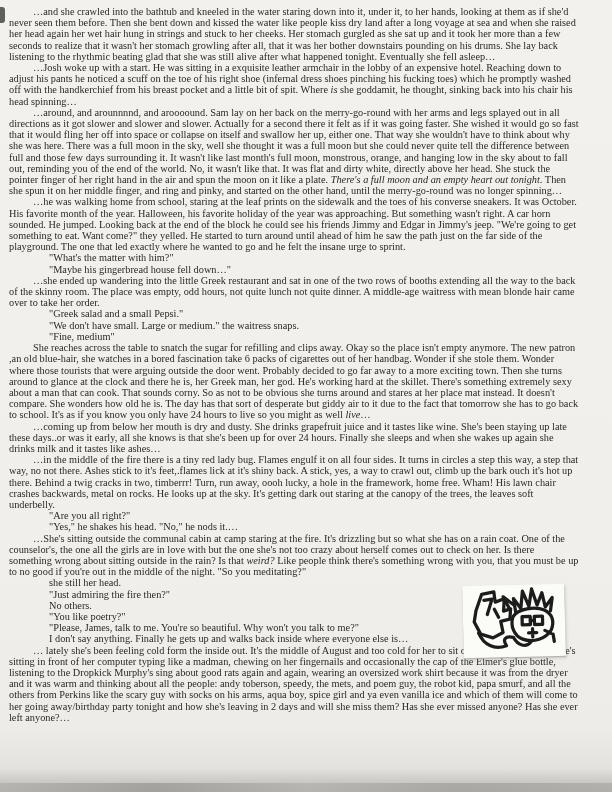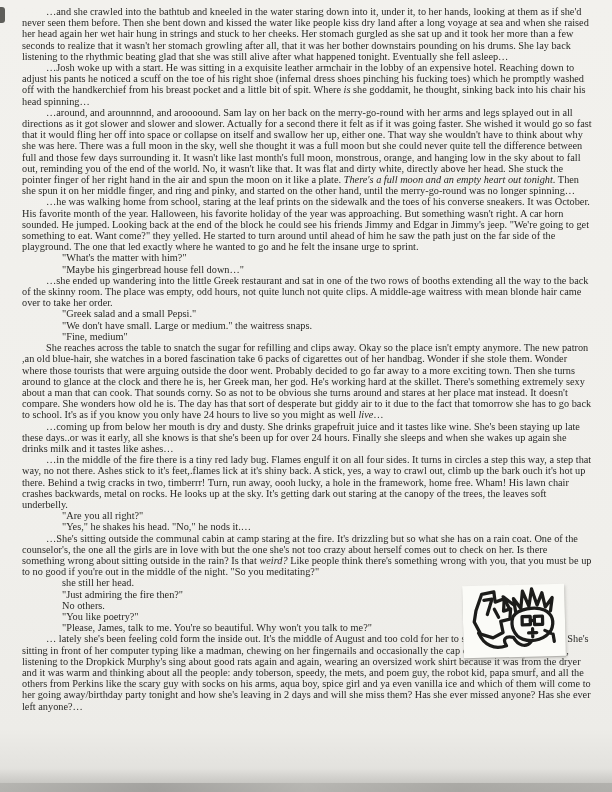--- a/index.html
+++ b/index.html
@@ -5,21 +5,21 @@
   html,body { margin:0; padding:0; }
   .page {
     position:relative;
     width:612px; height:792px;
     background:linear-gradient(180deg,#f2f1ed 0%,#f0efeb 70%,#edece8 92%,#e3e2de 97%,#c6c5c1 99%,#a9a8a5 100%);
     overflow:hidden;
     font-family:"Liberation Serif", serif;
     color:#292926;
   }
   .text-block {
-    position:absolute; left:22px; top:6px; width:570px;
+    position:absolute; left:9px; top:6px; width:570px;
     font-size:10.3px; line-height:11.2px;
     text-align:left;
   }
   .text-block p { margin:0; }
   p.indent { text-indent:24px; }
   p.dialogue { margin-left:40px; }
   .it { font-style:italic; }
   .doodle-patch {
     position:absolute; left:463px; top:585px; width:102px; height:72px;
     background:#fbfbf7;
@@ -42,35 +42,36 @@
 
 <div class="page">
 
   <div class="text-block">
       <p class="indent"><span>…and she crawled into the bathtub and kneeled in the water staring down into it, under it, to her hands, looking at them as if she'd never seen them before.  Then she bent down and kissed the water like people kiss dry land after a long voyage at sea and when she raised her head again her wet hair hung in strings and stuck to her cheeks.  Her stomach gurgled as she sat up and it took her more than a few seconds to realize that it wasn't her stomach growling after all, that it was her bother downstairs pounding on his drums. She lay back listening to the rhythmic beating glad that she was still alive after what happened tonight.  Eventually she fell asleep…</span></p>
       <p class="indent"><span>…Josh woke up with a start.  He was sitting in a exquisite leather armchair in the lobby of an expensive hotel.  Reaching down to adjust his pants he noticed a scuff on the toe of his right shoe (infernal dress shoes pinching his fucking toes) which he promptly washed off with the handkerchief from his breast pocket and a little bit of spit.  Where </span><span class="it">is</span><span> she goddamit, he thought, sinking back into his chair his head spinning…</span></p>
       <p class="indent"><span>…around, and arounnnnd, and aroooound.  Sam lay on her back on the merry-go-round with her arms and legs splayed out in all directions as it got slower and slower and slower.  Actually for a second there it felt as if it was going faster.  She wished it would go so fast that it would fling her off into space or collapse on itself and swallow her up, either one.  That way she wouldn't have to think about why she was here.  There was a full moon in the sky, well she thought it was a full moon but she could never quite tell the difference between full and those few days surrounding it.  It wasn't like last month's full moon,  monstrous, orange, and hanging low in the sky about to fall out, reminding you of the end of the world.  No, it wasn't like that. It was flat and dirty white, directly above her head. She stuck the pointer finger of her right hand in the air and spun the moon on it like a plate.  </span><span class="it">There's a full moon and an empty heart out tonight.</span><span>  Then she spun it on her middle finger, and ring and pinky, and started on the other hand, until the merry-go-round was no longer spinning…</span></p>
       <p class="indent"><span>…he was walking home from school,  staring at the leaf prints on the sidewalk and the toes of his converse sneakers.  It was October.  His favorite month of the year.  Halloween, his favorite holiday of the year was approaching.  But something wasn't right.  A car horn sounded. He jumped.  Looking back at the end of the block he could see his friends Jimmy and Edgar in Jimmy's jeep.  "We're going to get something to eat. Want come?" they yelled.  He started to turn around until ahead of him he saw the path just on the far side of the playground. The one that led exactly where he wanted to go and he felt the insane urge to sprint.</span></p>
       <p class="dialogue"><span>"What's the matter with him?"</span></p>
       <p class="dialogue"><span>"Maybe his gingerbread house fell down…"</span></p>
-      <p class="indent"><span>…she ended up wandering into the little Greek restaurant and sat in one of the two rows of booths extending all the way to the back of the skinny room.  The place was empty, odd hours, not quite lunch not quite clips.  A middle-age waitress with mean blonde hair came over to take her order.</span></p>
+      <p class="indent"><span>…she ended up wandering into the little Greek restaurant and sat in one of the two rows of booths extending all the way to the back of the skinny room.  The place was empty, odd hours, not quite lunch not quite dinner.  A middle-age waitress with mean blonde hair came over to take her order.</span></p>
       <p class="dialogue"><span>"Greek salad and a small Pepsi."</span></p>
       <p class="dialogue"><span>"We don't have small.  Large or medium." the waitress snaps.</span></p>
       <p class="dialogue"><span>"Fine, medium"</span></p>
       <p class="indent"><span>She reaches across the table to snatch the sugar for refilling and clips away. Okay so the place isn't empty anymore. The new patron ,an old blue-hair, she watches in a bored fascination take 6 packs of cigarettes out of her handbag. Wonder if she stole them.  Wonder where those  tourists that were arguing outside the door went.  Probably decided to go far away to a more exciting town.  Then she turns around to glance at the clock and there he is, her Greek man, her god.  He's working hard at the skillet.  There's something extremely sexy about a man that can cook.  That sounds corny.  So as not to be obvious she turns around and stares at her place mat instead.  It doesn't compare.  She wonders how old he is.  The day has that sort of desperate but giddy air to it due to the fact that tomorrow she has to go back to school.  It's as if you know you only have 24 hours to live so you might as well </span><span class="it">live</span><span>…</span></p>
       <p class="indent"><span>…coming up from below her mouth is dry and dusty.  She drinks grapefruit juice and it tastes like wine.  She's been staying up late these days..or was it early, all she knows is that she's been up for over 24 hours. Finally she sleeps and when she wakes up again she drinks milk and it tastes like  ashes…</span></p>
       <p class="indent"><span>…in the middle of the fire there is a tiny red lady bug.  Flames engulf it on all four sides. It turns  in circles a step this way, a step that way, no not there. Ashes stick to it's feet,.flames lick at it's shiny back. A stick, yes, a way to crawl out, climb up the bark ouch it's hot up there.  Behind a twig cracks in two, timberrr!  Turn, run away, oooh lucky, a hole in the framework, home free. Wham! His lawn chair crashes backwards, metal on rocks. He looks up at the sky. It's getting dark out staring at the canopy of the trees, the leaves soft underbelly.</span></p>
       <p class="dialogue"><span>"Are you all right?"</span></p>
       <p class="dialogue"><span>"Yes," he shakes his head. "No,"  he nods it.…</span></p>
       <p class="indent"><span>…She's sitting outside the communal cabin at camp staring at the fire.  It's drizzling but so what she has on a rain coat.  One of the counselor's, the one all the girls are in love with but the one she's not too crazy about herself comes out to check on her. Is there something wrong about sitting outside in the rain? Is that </span><span class="it">weird?</span><span> Like people think there's something wrong with you, that you must be up to no good if you're out in the middle of the night.  "So you meditating?"</span></p>
       <p class="dialogue"><span>she still her head.</span></p>
       <p class="dialogue"><span>"Just admiring the fire then?"</span></p>
       <p class="dialogue"><span>No others.</span></p>
       <p class="dialogue"><span>"You like poetry?"</span></p>
       <p class="dialogue"><span>"Please, James, talk to me. You're so beautiful. Why won't you talk to me?"</span></p>
+      <p class="dialogue"><span>I don't say anything.  Finally he gets up and walks back inside where everyone else is…</span></p>
       <p class="indent"><span>… lately she's been feeling cold form the inside out.  It's the middle of August and too cold for her to sit outside, Is that weird? She's sitting in front of her computer typing like a madman, chewing on her fingernails and occasionally the cap of the Elmer's glue bottle, listening to the Dropkick Murphy's sing about good rats again and again, wearing an oversized work shirt because it was from the dryer and it was warm and thinking about all the people: andy toberson, speedy, the mets, and poem guy, the robot kid, papa smurf, and all the others from Perkins like the scary guy with socks on  his arms,  aqua boy,  spice girl and ya even vanilla ice and which of them will come to her going away/birthday party tonight and how she's leaving in 2 days and will she miss them? Has she ever missed anyone? Has she ever left anyone?…</span></p>
     </div>
 
   <div class="scan-smudge"></div>
 
   <div class="doodle-patch">
     <svg viewBox="0 0 100 70">
       <g fill="none" stroke="#1c1c1a" stroke-width="3.2" stroke-linejoin="round" stroke-linecap="round">
 
         <path d="M13,24 L19,8 L31,6 L32,16 L41,13 L40,25 L47,23 L46,33 L37,35 L39,46 L29,51 L17,47 L11,35 Z"></path>

